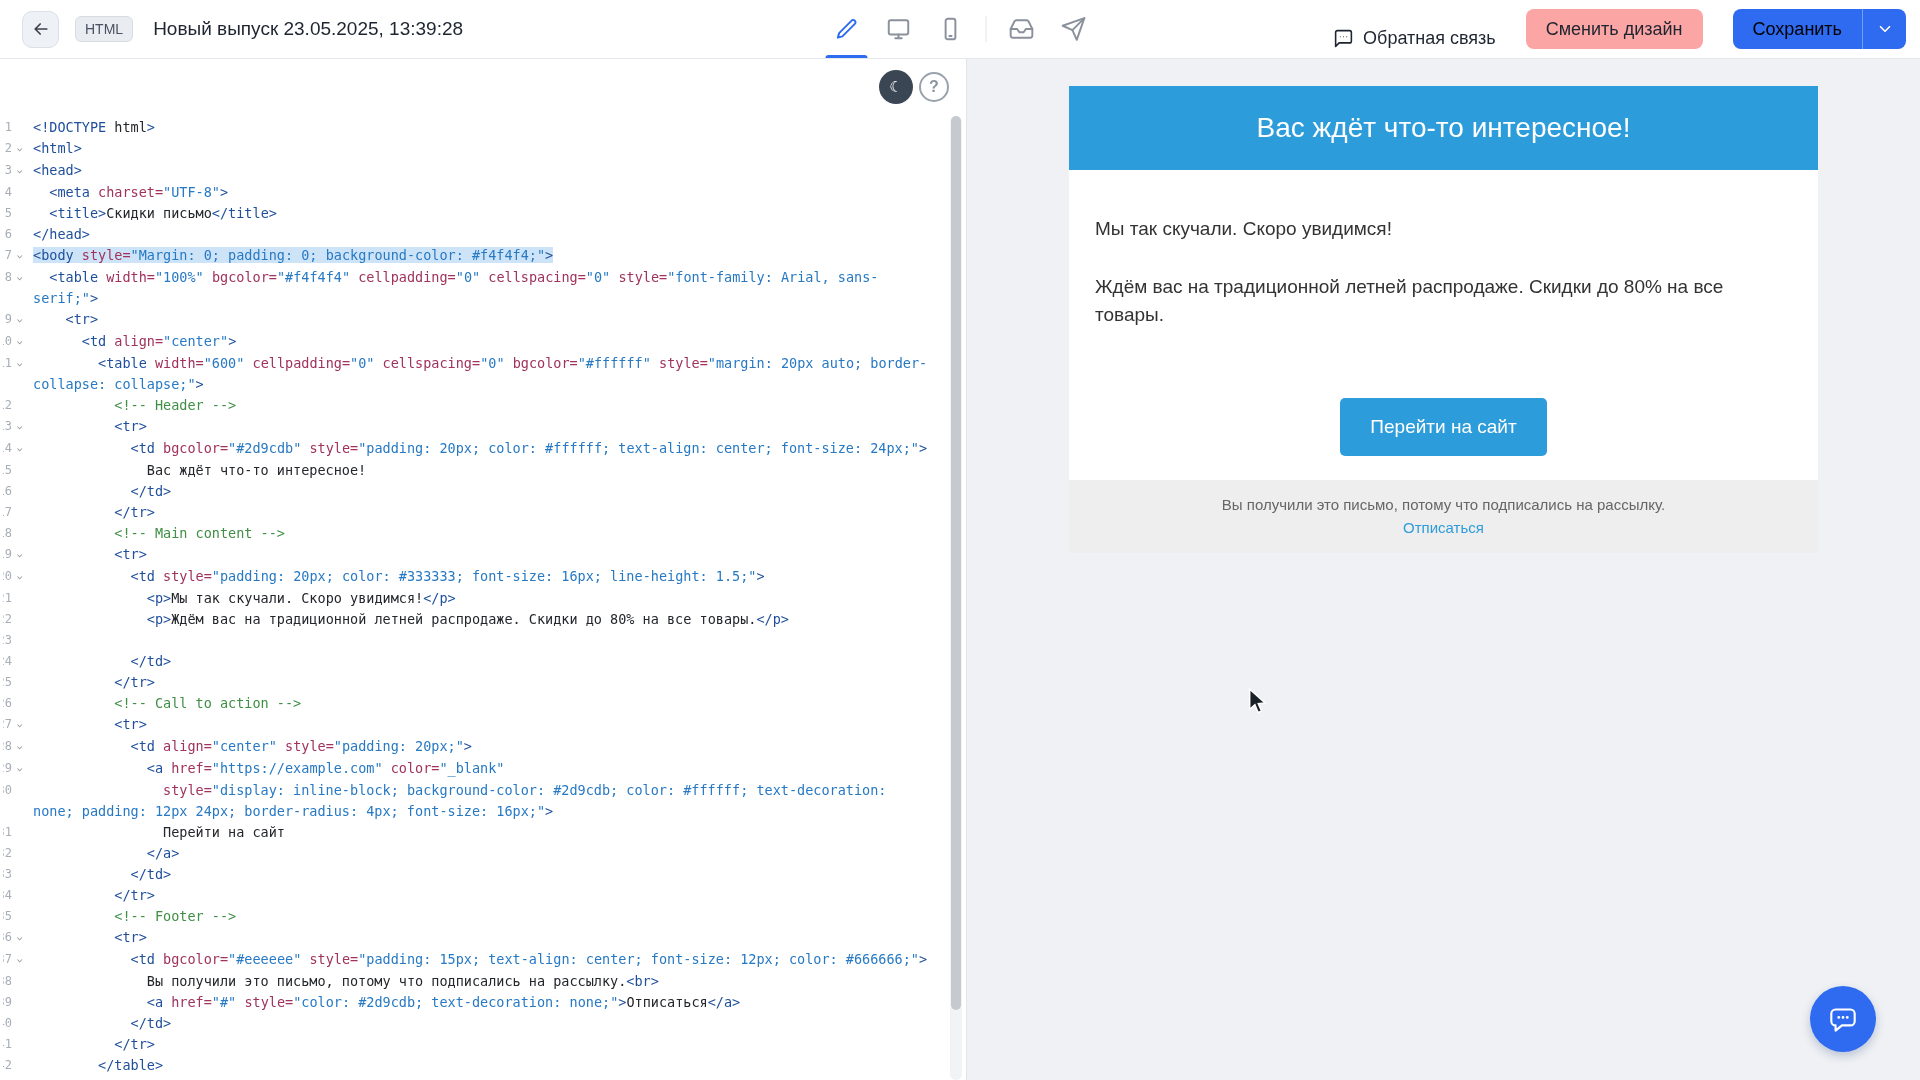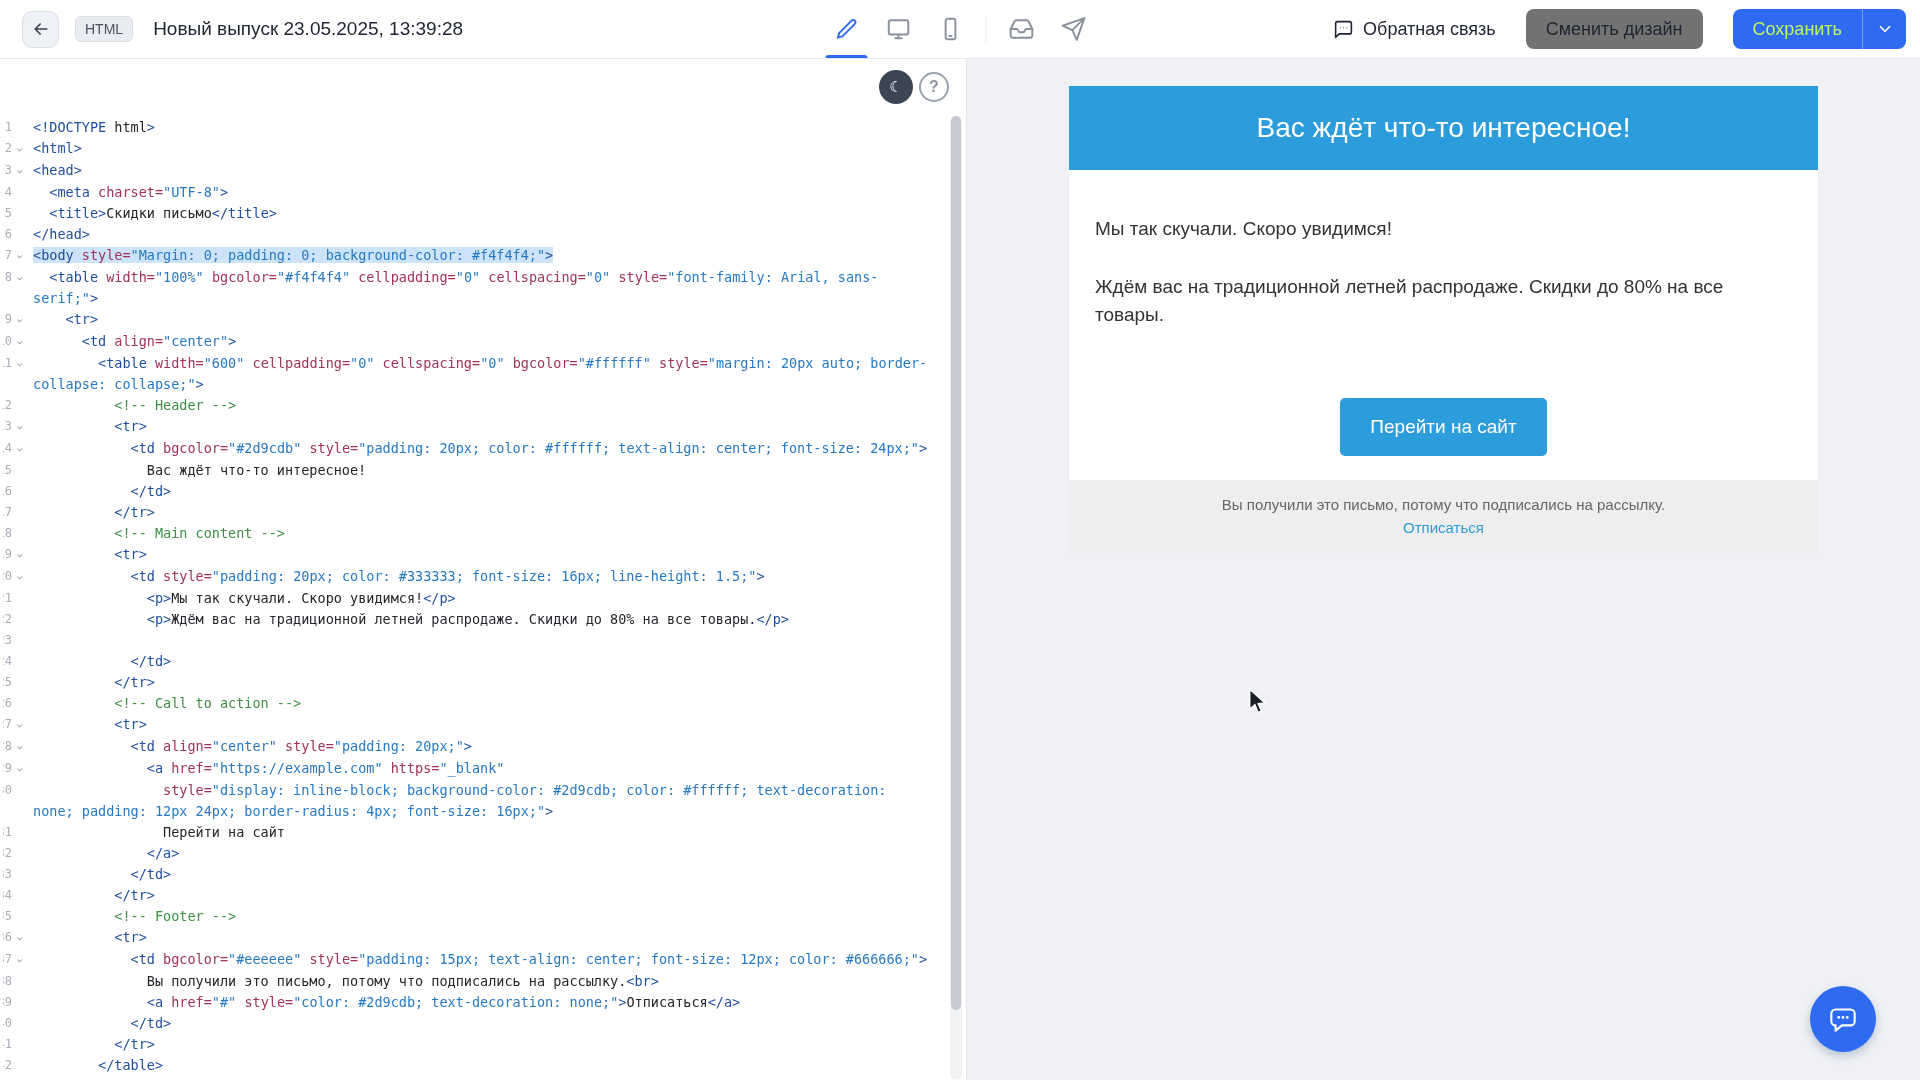--- a/index.html
+++ b/index.html
@@ -19,27 +19,27 @@
 
   .mode-group{position:absolute;left:50%;top:0;height:100%;transform:translateX(-50%);
               display:flex;align-items:center;gap:18px}
   .mode-btn{width:34px;height:34px;border:none;background:transparent;color:#8a919c;
             display:flex;align-items:center;justify-content:center;cursor:pointer;position:relative;padding:0}
   .mode-btn.active{color:var(--primary-blue,#2e6bf0)}
   .mode-btn.active::after{content:"";position:absolute;left:50%;transform:translateX(-50%);
             bottom:-12px;width:42px;height:3px;border-radius:3px 3px 0 0;background:var(--primary-blue,#2e6bf0)}
   .vdiv{width:1px;height:26px;background:#e3e6ea}
 
-  .topbar-right{margin-left:auto;display:flex;align-items:center;gap:30px}
+  .topbar-right{margin-left:auto;display:flex;align-items:flex-end;gap:30px}
   .feedback-btn{display:flex;align-items:center;gap:9px;background:none;border:none;
                 font-size:18px;color:#1f2530;cursor:pointer;white-space:nowrap;padding:0}
-  .btn-secondary{height:40px;padding:0 20px;border:none;border-radius:8px;background:#737373;
+  .btn-secondary{height:40px;padding:0 20px;border:none;border-radius:8px;background:#fca5a5;
                  color:#1f2530;font-size:18px;cursor:pointer;white-space:nowrap}
   .save-split{display:flex;border-radius:8px;overflow:hidden;flex:none}
-  .btn-primary{height:40px;background:var(--primary-blue,#2e6bf0);color:#bef264;border:none;
+  .btn-primary{height:40px;background:var(--primary-blue,#2e6bf0);color:#000000;border:none;
                font-size:18px;padding:0 20px;cursor:pointer;white-space:nowrap}
   .caret{width:44px;padding:0;border-left:1px solid rgba(255,255,255,.35);
          display:flex;align-items:center;justify-content:center}
 
   
   .main{display:flex;height:1021px}
 
   
   .editor-pane{width:967px;flex:none;background:#fff;border-right:1px solid #e2e5e9;
                position:relative;overflow:hidden;box-sizing:border-box}
@@ -361,21 +361,21 @@
               <span class="ln">28</span>
               <span class="fold"><span class="chev">›</span></span>
             </span>
             <span class="code"><span class="code-in"><span class="tk-plain">            </span><span class="tk-tag">&lt;td</span><span class="tk-plain"> </span><span class="tk-attr">align=</span><span class="tk-str">"center"</span><span class="tk-plain"> </span><span class="tk-attr">style=</span><span class="tk-str">"padding: 20px;"</span><span class="tk-tag">&gt;</span></span></span>
           </div>
           <div class="cm-line">
             <span class="gutter">
               <span class="ln">29</span>
               <span class="fold"><span class="chev">›</span></span>
             </span>
-            <span class="code"><span class="code-in"><span class="tk-plain">              </span><span class="tk-tag">&lt;a</span><span class="tk-plain"> </span><span class="tk-attr">href=</span><span class="tk-str">"https://example.com"</span><span class="tk-plain"> </span><span class="tk-attr">https=</span><span class="tk-str">"_blank"</span></span></span>
+            <span class="code"><span class="code-in"><span class="tk-plain">              </span><span class="tk-tag">&lt;a</span><span class="tk-plain"> </span><span class="tk-attr">href=</span><span class="tk-str">"https://example.com"</span><span class="tk-plain"> </span><span class="tk-attr">color=</span><span class="tk-str">"_blank"</span></span></span>
           </div>
           <div class="cm-line">
             <span class="gutter">
               <span class="ln">30</span>
               <span class="fold"></span>
             </span>
             <span class="code"><span class="code-in"><span class="tk-plain">                </span><span class="tk-attr">style=</span><span class="tk-str">"display: inline-block; background-color: #2d9cdb; color: #ffffff; text-decoration: none; padding: 12px 24px; border-radius: 4px; font-size: 16px;"</span><span class="tk-tag">&gt;</span></span></span>
           </div>
           <div class="cm-line">
             <span class="gutter">

